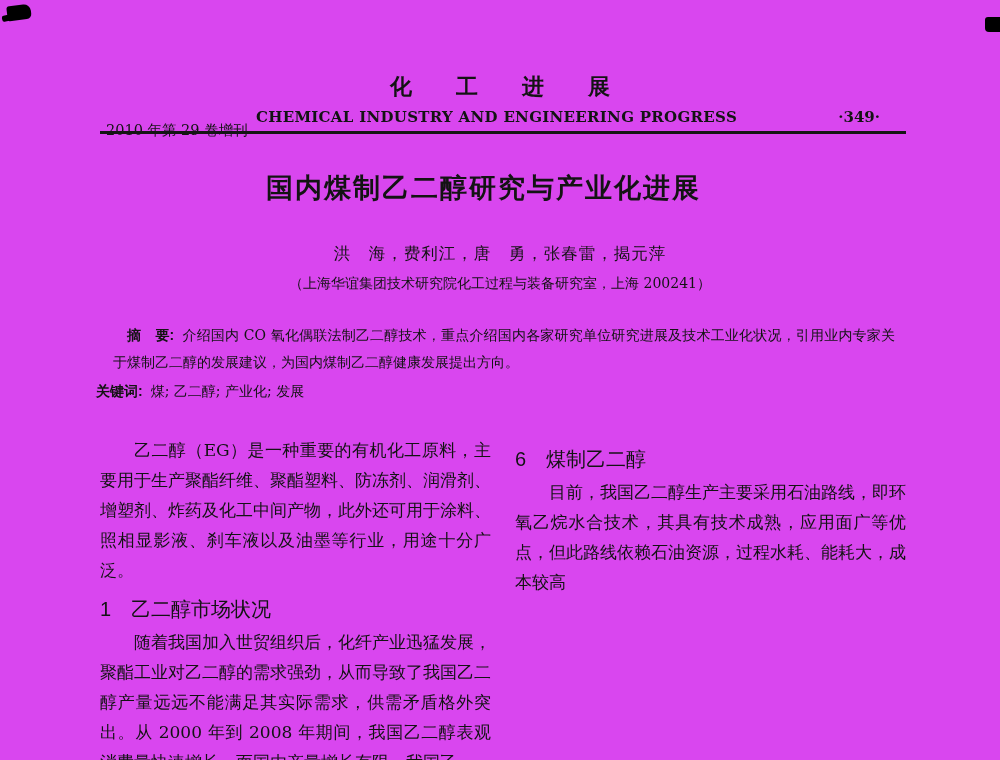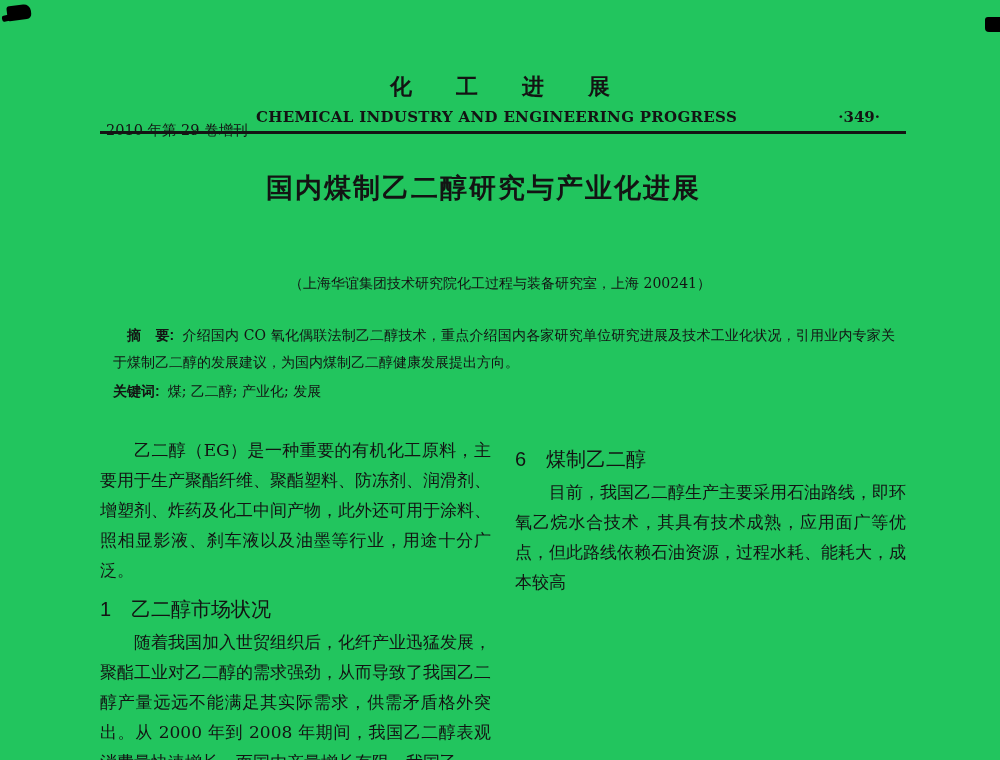--- a/index.html
+++ b/index.html
@@ -1,21 +1,21 @@
 <!DOCTYPE html>
 <html><head>
 <meta charset="utf-8">
 <style>
   * { margin: 0; padding: 0; box-sizing: border-box; }
   html, body { background: #ffffff; }
   .page {
     position: relative;
     width: 1000px;
     height: 760px;
-    background: #22c55e;
+    background: #d946ef;
     overflow: hidden;
     color: #131313;
     font-family: "DejaVu Serif", "Liberation Serif", serif;
   }
 
   
   .blob-tl {
     position: absolute; left: 7px; top: 5px; width: 24px; height: 15px;
     background: #000; border-radius: 3px 7px 5px 2px; transform: rotate(-7deg);
   }
@@ -49,21 +49,21 @@
     font-size: 27px; font-weight: 700; letter-spacing: 2px;
   }
   .authors { position: absolute; top: 243px; left: 0; width: 1000px; text-align: center; font-size: 16.5px; letter-spacing: 1px; }
   .affiliation { position: absolute; top: 275px; left: 0; width: 1000px; text-align: center; font-size: 14px; }
 
   
   .abstract {
     position: absolute; top: 322px; left: 113px; width: 782px;
     font-size: 14px; line-height: 27px; text-align: justify; text-indent: 1em;
   }
-  .kw-line { position: absolute; top: 378px; left: 113px; width: 782px; font-size: 14px; line-height: 27px; }
+  .kw-line { position: absolute; top: 378px; left: 96px; width: 782px; font-size: 14px; line-height: 27px; }
   .blabel { font-family: "Liberation Sans", "DejaVu Sans", sans-serif; font-weight: 700; margin-right: 8px; }
 
   
   .col {
     position: absolute; top: 435px; width: 391px;
     font-size: 17px; line-height: 30px; text-align: justify;
   }
   .col-left  { left: 100px; }
   .col-right { left: 515px; }
   .col p.indent { text-indent: 2em; }
@@ -87,20 +87,21 @@
   <div class="header-row">
     <span class="issue">2010 年第 29 卷增刊</span>
     <span class="journal-en">CHEMICAL INDUSTRY AND ENGINEERING PROGRESS</span>
     <span class="page-num">·349·</span>
   </div>
 
   <div class="header-rule"></div>
 
   <h1 class="title">国内煤制乙二醇研究与产业化进展</h1>
 
+  <div class="authors">洪　海，费利江，唐　勇，张春雷，揭元萍</div>
 
   <div class="affiliation">（上海华谊集团技术研究院化工过程与装备研究室，上海 200241）</div>
 
   <div class="abstract"><span class="blabel">摘　要:</span><span>介绍国内 CO 氧化偶联法制乙二醇技术，重点介绍国内各家研究单位研究进展及技术工业化状况，引用业内专家关于煤制乙二醇的发展建议，为国内煤制乙二醇健康发展提出方向。</span></div>
 
   <div class="kw-line"><span class="blabel">关键词:</span><span>煤; 乙二醇; 产业化; 发展</span></div>
 
   <div class="col col-left">
     <p class="indent">乙二醇（EG）是一种重要的有机化工原料，主要用于生产聚酯纤维、聚酯塑料、防冻剂、润滑剂、增塑剂、炸药及化工中间产物，此外还可用于涂料、照相显影液、刹车液以及油墨等行业，用途十分广泛。</p>
     <h2 class="sec">1　乙二醇市场状况</h2>

